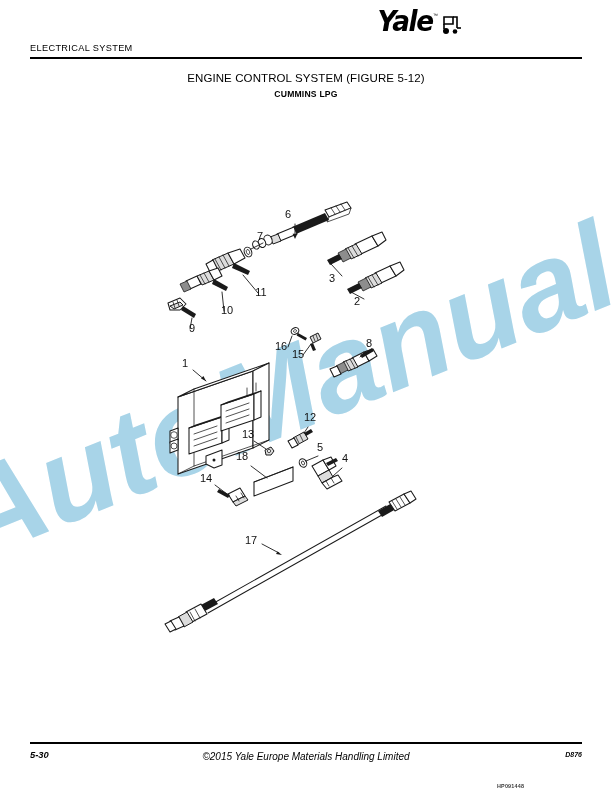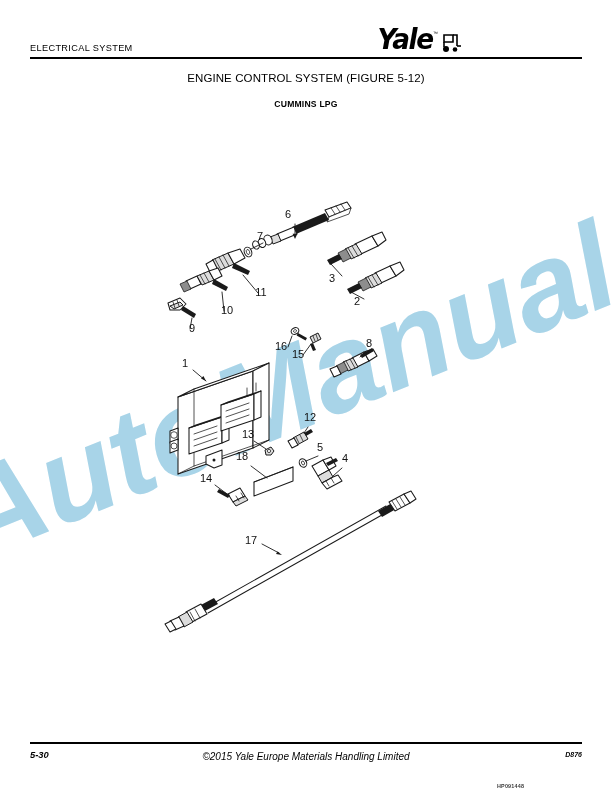--- a/index.html
+++ b/index.html
@@ -41,21 +41,21 @@
     position: absolute;
     left: 30px;
     top: 57px;
     width: 552px;
     height: 2px;
     background: #000000;
   }
   #yale-logo {
     position: absolute;
     right: 30px;
-    top: 26px;
+    top: 8px;
     height: 28px;
     display: flex;
     align-items: flex-end;
     gap: 1px;
   }
   #yale-wordmark {
     font-family: "DejaVu Sans", sans-serif;
     font-size: 28px;
     font-weight: bold;
     font-style: italic;
@@ -84,21 +84,21 @@
     width: 612px;
     text-align: center;
   }
   #figure-title {
     font-size: 11.5px;
     font-weight: normal;
     color: #000000;
     letter-spacing: 0.1px;
   }
   #figure-subtitle {
-    margin-top: 15px;
+    margin-top: 5px;
     font-size: 8.6px;
     font-weight: bold;
     color: #000000;
     letter-spacing: 0.2px;
   }
 
   
   #drawing-area {
     position: absolute;
     left: 0;

